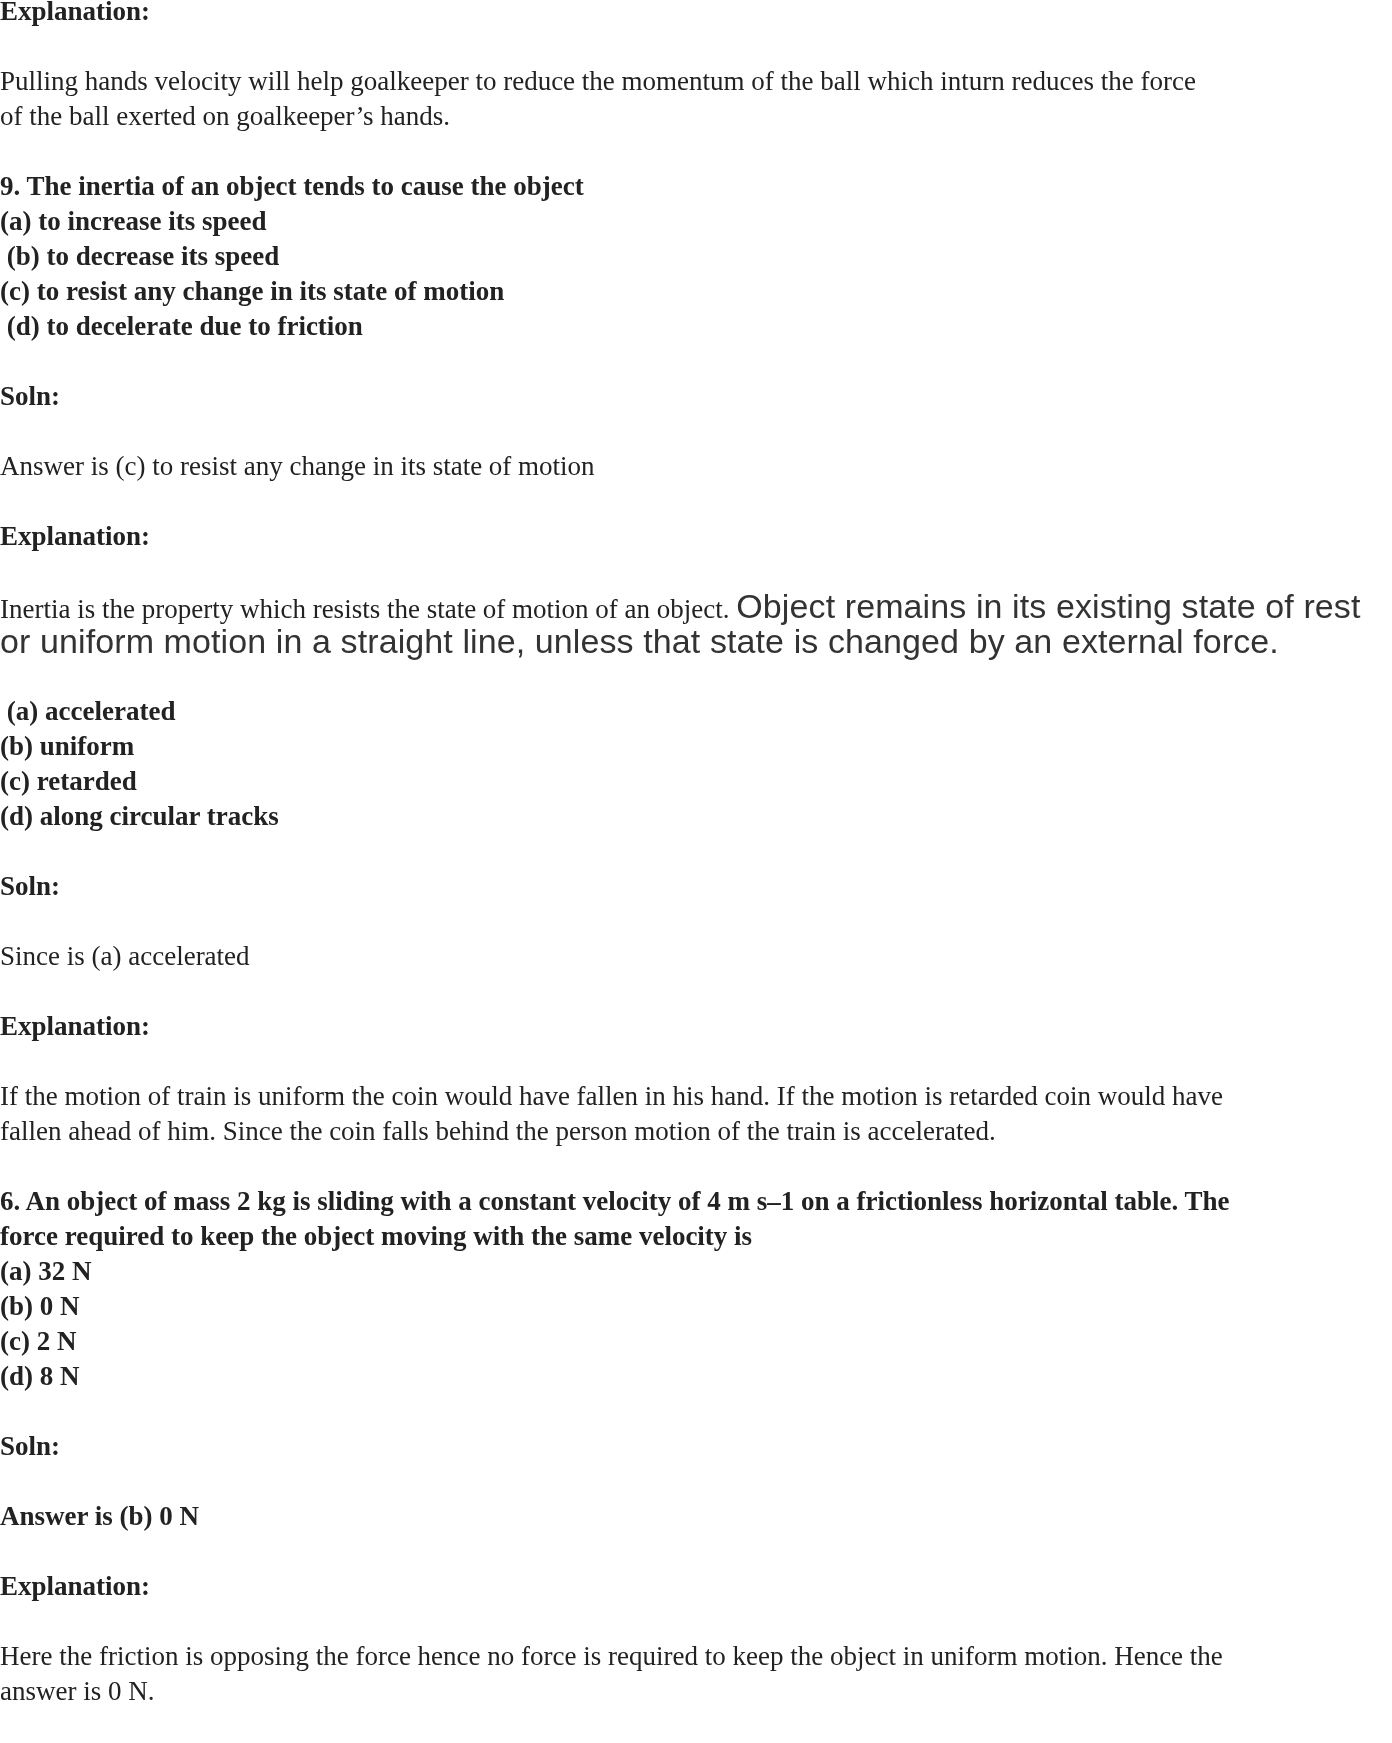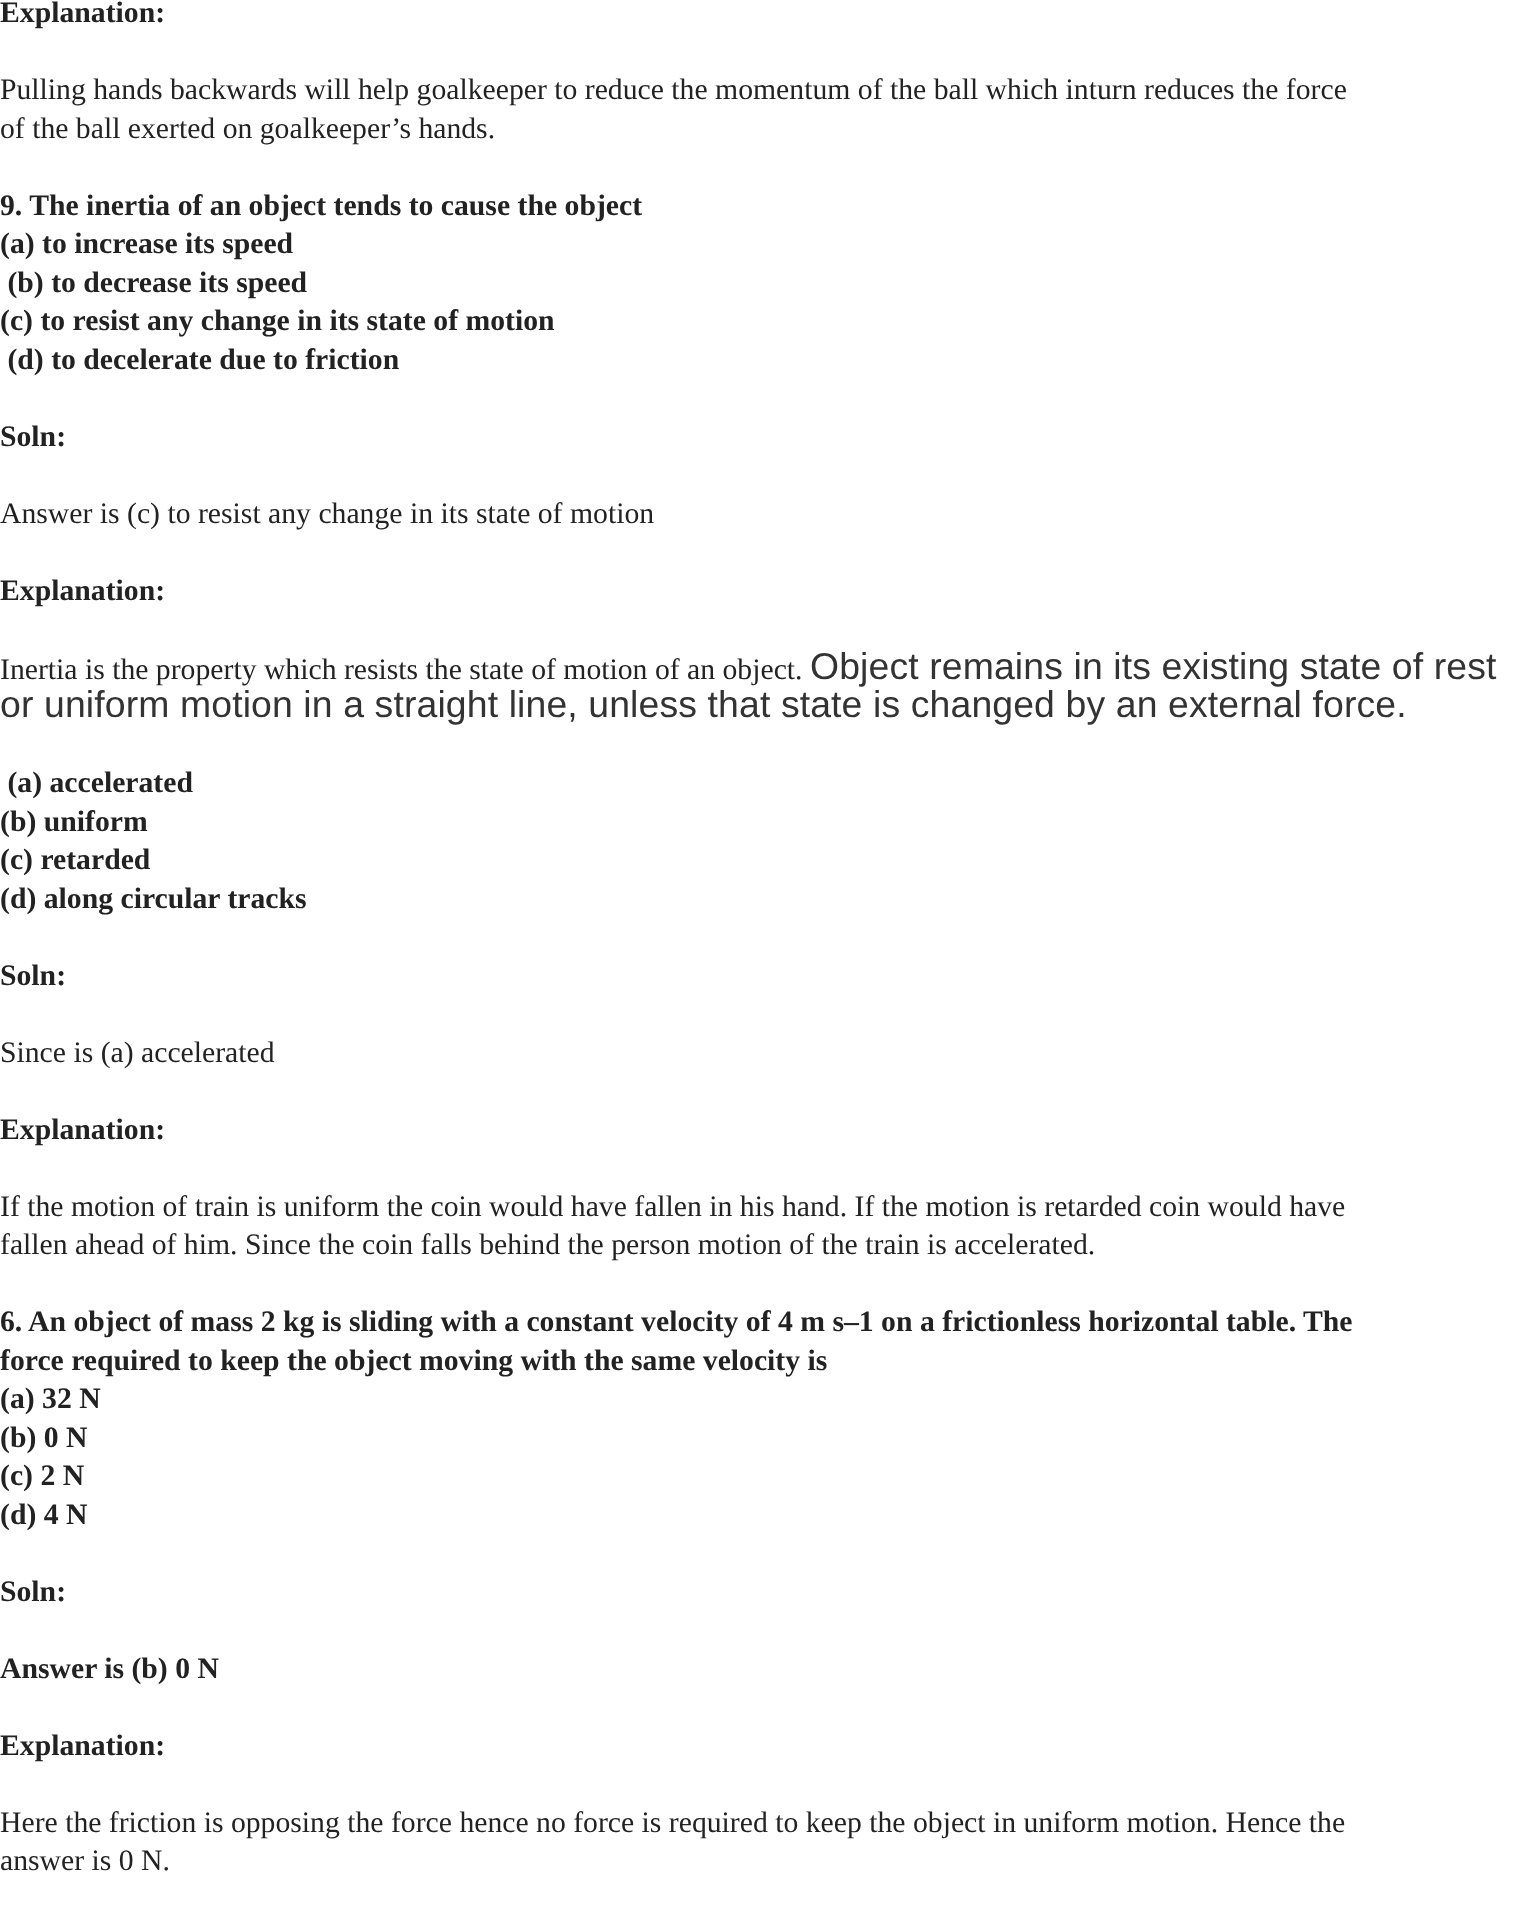--- a/index.html
+++ b/index.html
@@ -38,21 +38,21 @@
   }
 </style>
 </head>
 <body>
 
 <div class="page">
 
   <section>
     <p class="line bold">Explanation:</p>
     <div class="gap"></div>
-    <p class="line">Pulling hands backwards will help goalkeeper to reduce the momentum of the ball which inturn reduces the force</p>
+    <p class="line">Pulling hands velocity will help goalkeeper to reduce the momentum of the ball which inturn reduces the force</p>
     <p class="line">of the ball exerted on goalkeeper’s hands.</p>
   </section>
 
   <div class="gap"></div>
 
   <section>
     <p class="line bold">9. The inertia of an object tends to cause the object</p>
     <p class="line bold">(a) to increase its speed</p>
     <p class="line bold"> (b) to decrease its speed</p>
     <p class="line bold">(c) to resist any change in its state of motion</p>
@@ -87,21 +87,21 @@
   </section>
 
   <div class="gap"></div>
 
   <section>
     <p class="line bold">6. An object of mass 2 kg is sliding with a constant velocity of 4 m s–1 on a frictionless horizontal table. The</p>
     <p class="line bold">force required to keep the object moving with the same velocity is</p>
     <p class="line bold">(a) 32 N</p>
     <p class="line bold">(b) 0 N</p>
     <p class="line bold">(c) 2 N</p>
-    <p class="line bold">(d) 4 N</p>
+    <p class="line bold">(d) 8 N</p>
     <div class="gap"></div>
     <p class="line bold">Soln:</p>
     <div class="gap"></div>
     <p class="line bold">Answer is (b) 0 N</p>
     <div class="gap"></div>
     <p class="line bold">Explanation:</p>
     <div class="gap"></div>
     <p class="line">Here the friction is opposing the force hence no force is required to keep the object in uniform motion. Hence the</p>
     <p class="line">answer is 0 N.</p>
   </section>

